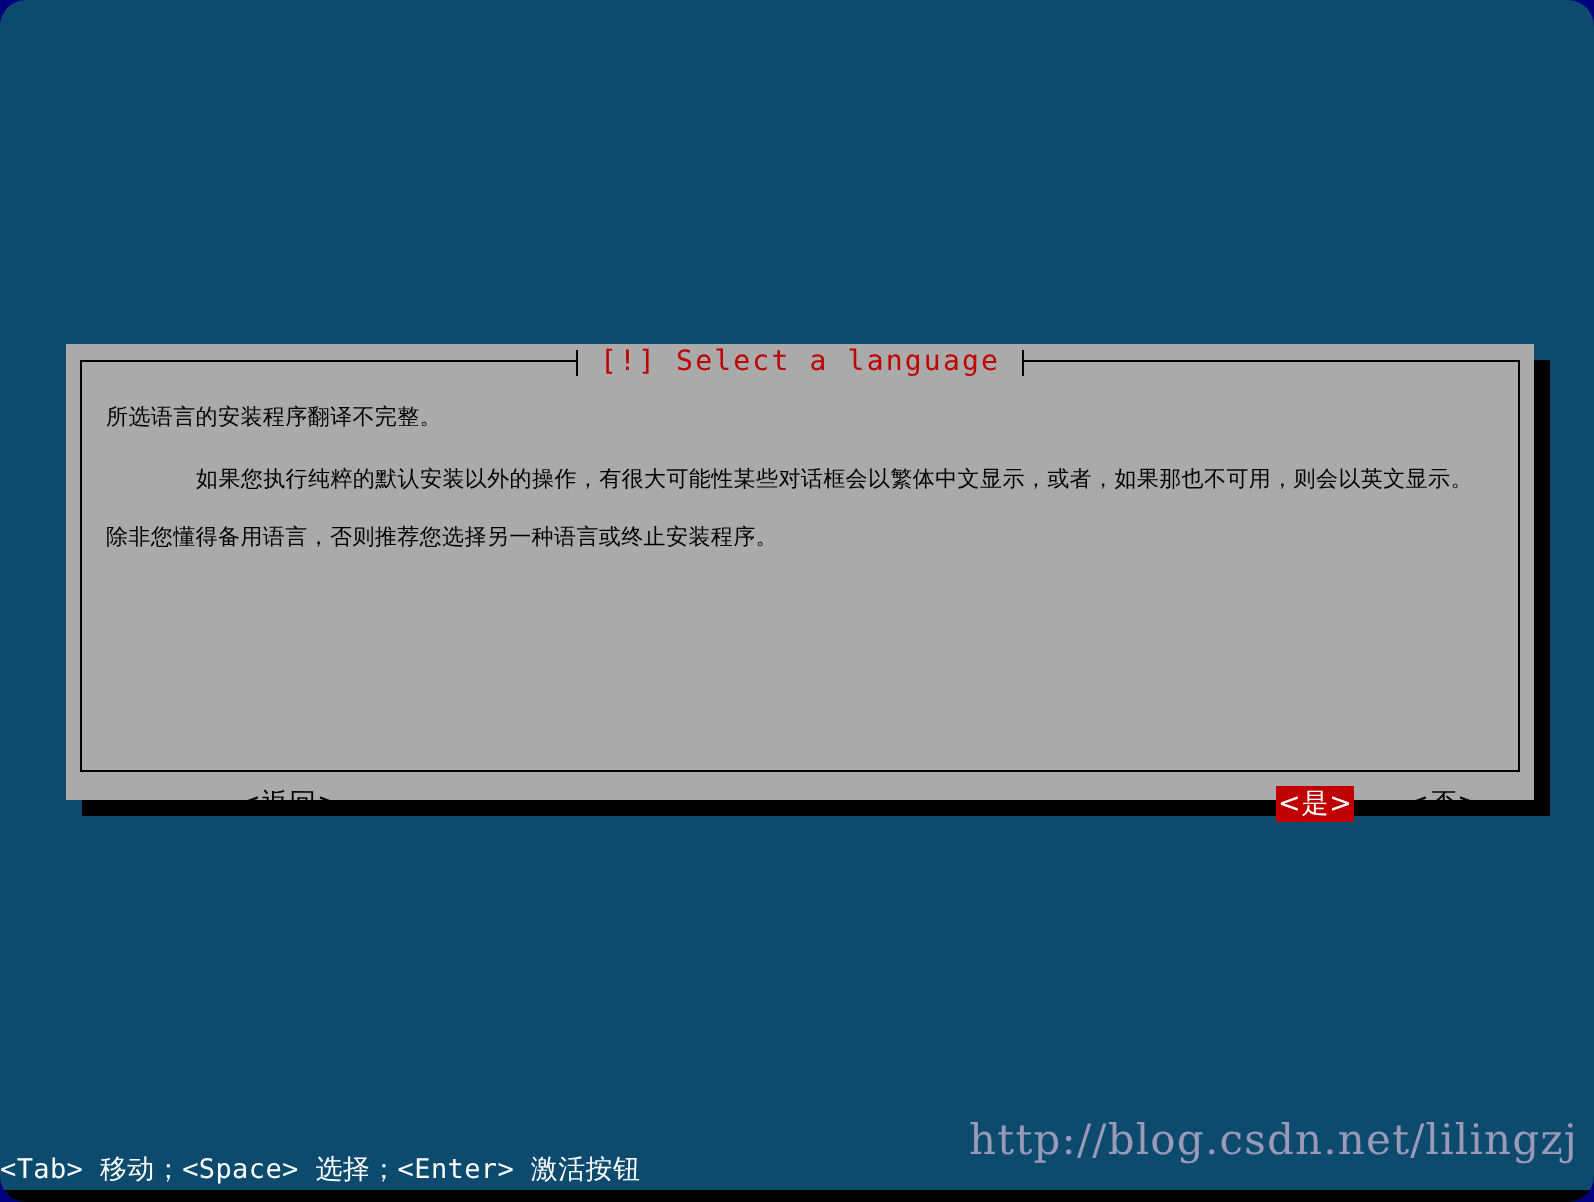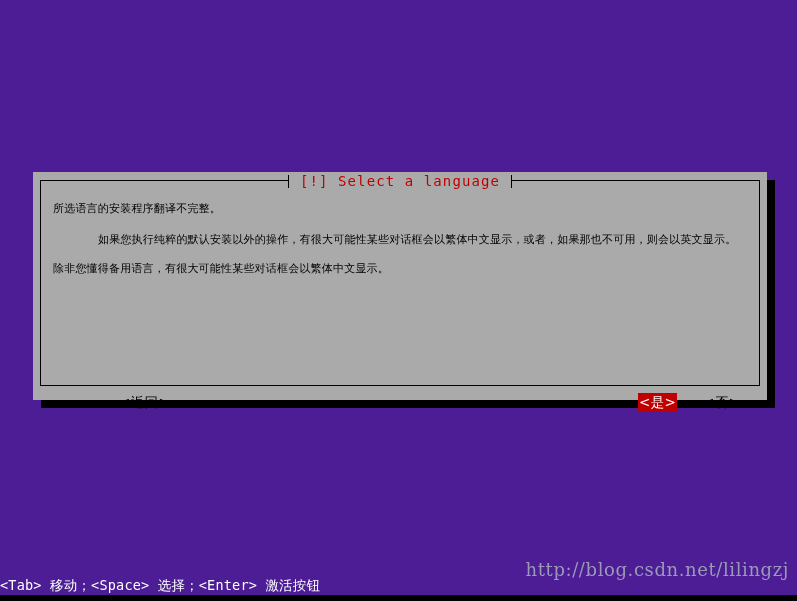--- a/index.html
+++ b/index.html
@@ -11,22 +11,23 @@
     width: 797px;
     height: 601px;
     overflow: hidden;
     font-family: "DejaVu Sans Mono", "Liberation Mono", monospace;
   }
 
   #screen {
     position: relative;
     width: 797px;
     height: 601px;
-    background: #4c1d95;
+    background: #0c4a6e;
     overflow: hidden;
+    border-radius: 13px;
   }
 
   
   #dialog-shadow {
     position: absolute;
     left: 41px;
     top: 180px;
     width: 734px;
     height: 228px;
     background: #000000;
@@ -151,21 +152,21 @@
     background: #000000;
   }
 
   
   #watermark {
     position: absolute;
     right: 8px;
     bottom: 22px;
     color: #9a9ab8;
     font-family: "DejaVu Serif", "Liberation Serif", serif;
-    font-size: 18px;
+    font-size: 21px;
     line-height: 18px;
     letter-spacing: 0.6px;
     white-space: nowrap;
   }
 </style>
 </head>
 <body>
 
 <div id="screen">
 
@@ -177,21 +178,21 @@
 
       <div id="title-wrap">
         <span class="title-tick"></span>
         <span id="dialog-title">[!] Select a language</span>
         <span class="title-tick"></span>
       </div>
 
       <div id="dialog-body">
         <p class="para">所选语言的安装程序翻译不完整。</p>
         <p class="para wrap2">如果您执行纯粹的默认安装以外的操作，有很大可能性某些对话框会以繁体中文显示，或者，如果那也不可用，则会以英文显示。</p>
-        <p class="para">除非您懂得备用语言，有很大可能性某些对话框会以繁体中文显示。</p>
+        <p class="para">除非您懂得备用语言，否则推荐您选择另一种语言或终止安装程序。</p>
       </div>
 
       <div id="button-row">
         <span class="btn" id="btn-back">&lt;返回&gt;</span>
         <span class="btn" id="btn-yes">&lt;是&gt;</span>
         <span class="btn" id="btn-no">&lt;否&gt;</span>
       </div>
 
     </div>
   </div>

